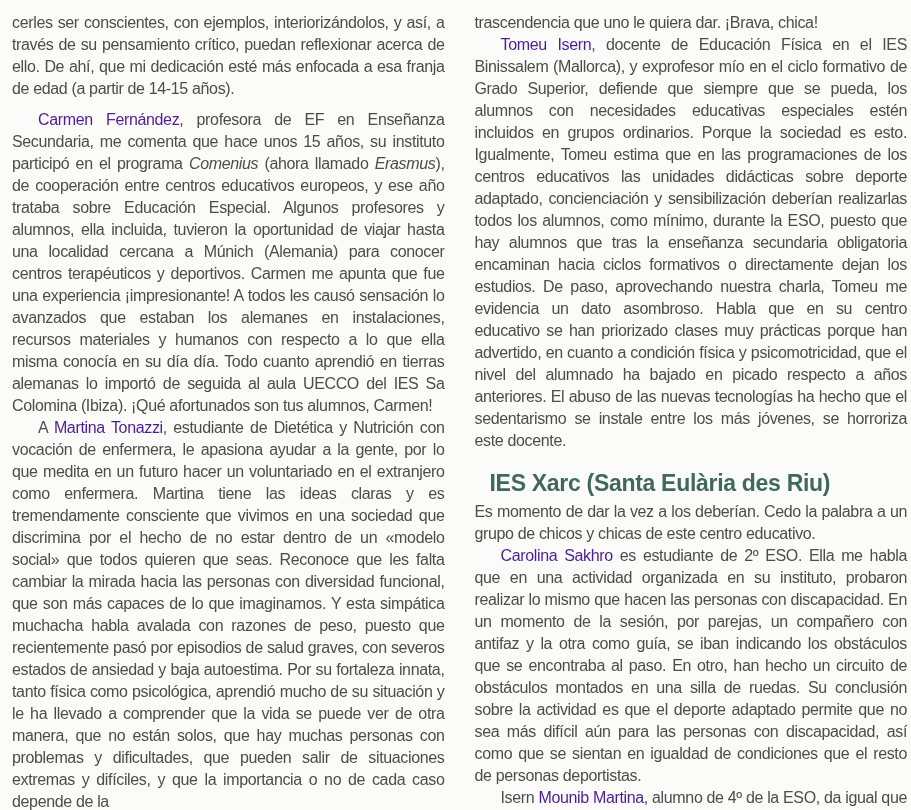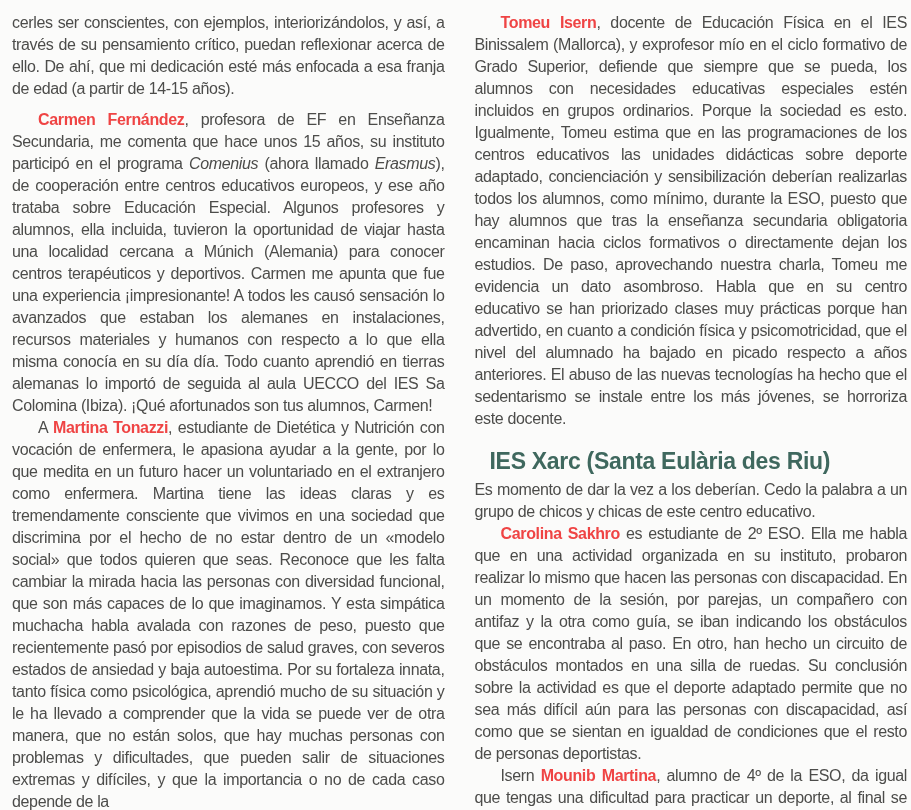--- a/index.html
+++ b/index.html
@@ -30,22 +30,22 @@
     margin: 0;
     font-size: 16px;
     line-height: 22px;
     letter-spacing: -0.35px;
     text-align: justify;
     hyphens: auto;
   }
   .para.indent { text-indent: 26px; }
   .para.space-before { margin-top: 9px; }
   .bold {
-    font-weight: bold;
-    color: #ef4444;
+    font-weight: normal;
+    color: #4c1d95;
   }
   .italic { font-style: italic; }
   .section-heading {
     font-size: 23px;
     line-height: 26px;
     font-weight: bold;
     color: #3f685e;
     letter-spacing: -0.3px;
     margin: 18px 0 5px 15px;
   }
@@ -53,19 +53,20 @@
 </head>
 <body>
 
 <div class="page">
   <div class="column">
       <p class="para"><span>cerles ser conscientes, con ejemplos, interiorizándolos, y así, a través de su pensamiento crítico, puedan reflexionar acerca de ello. De ahí, que mi dedicación esté más enfocada a esa franja de edad (a partir de 14-15 años).</span></p>
       <p class="para indent space-before"><span class="bold">Carmen Fernández</span><span>, profesora de EF en Enseñanza Secundaria, me comenta que hace unos 15 años, su instituto participó en el programa </span><span class="italic">Comenius</span><span> (ahora llamado </span><span class="italic">Erasmus</span><span>), de cooperación entre centros educativos europeos, y ese año trataba sobre Educación Especial. Algunos profesores y alumnos, ella incluida, tuvieron la oportunidad de viajar hasta una localidad cercana a Múnich (Alemania) para conocer centros terapéuticos y deportivos. Carmen me apunta que fue una experiencia ¡impresionante! A todos les causó sensación lo avanzados que estaban los alemanes en instalaciones, recursos materiales y humanos con respecto a lo que ella misma conocía en su día día. Todo cuanto aprendió en tierras alemanas lo importó de seguida al aula UECCO del IES Sa Colomina (Ibiza). ¡Qué afortunados son tus alumnos, Carmen!</span></p>
       <p class="para indent"><span>A </span><span class="bold">Martina Tonazzi</span><span>, estudiante de Dietética y Nutrición con vocación de enfermera, le apasiona ayudar a la gente, por lo que medita en un futuro hacer un voluntariado en el extranjero como enfermera. Martina tiene las ideas claras y es tremendamente consciente que vivimos en una sociedad que discrimina por el hecho de no estar dentro de un «modelo social» que todos quieren que seas. Reconoce que les falta cambiar la mirada hacia las personas con diversidad funcional, que son más capaces de lo que imaginamos. Y esta simpática muchacha habla avalada con razones de peso, puesto que recientemente pasó por episodios de salud graves, con severos estados de ansiedad y baja autoestima. Por su fortaleza innata, tanto física como psicológica, aprendió mucho de su situación y le ha llevado a comprender que la vida se puede ver de otra manera, que no están solos, que hay muchas personas con problemas y dificultades, que pueden salir de situaciones extremas y difíciles, y que la importancia o no de cada caso depende de la</span></p>
     </div>
   <div class="column">
+      <p class="para"><span>trascendencia que uno le quiera dar. ¡Brava, chica!</span></p>
       <p class="para indent"><span class="bold">Tomeu Isern</span><span>, docente de Educación Física en el IES Binissalem (Mallorca), y exprofesor mío en el ciclo formativo de Grado Superior, defiende que siempre que se pueda, los alumnos con necesidades educativas especiales estén incluidos en grupos ordinarios. Porque la sociedad es esto. Igualmente, Tomeu estima que en las programaciones de los centros educativos las unidades didácticas sobre deporte adaptado, concienciación y sensibilización deberían realizarlas todos los alumnos, como mínimo, durante la ESO, puesto que hay alumnos que tras la enseñanza secundaria obligatoria encaminan hacia ciclos formativos o directamente dejan los estudios. De paso, aprovechando nuestra charla, Tomeu me evidencia un dato asombroso. Habla que en su centro educativo se han priorizado clases muy prácticas porque han advertido, en cuanto a condición física y psicomotricidad, que el nivel del alumnado ha bajado en picado respecto a años anteriores. El abuso de las nuevas tecnologías ha hecho que el sedentarismo se instale entre los más jóvenes, se horroriza este docente.</span></p>
       <h2 class="section-heading">IES Xarc (Santa Eulària des Riu)</h2>
       <p class="para"><span>Es momento de dar la vez a los deberían. Cedo la palabra a un grupo de chicos y chicas de este centro educativo.</span></p>
       <p class="para indent"><span class="bold">Carolina Sakhro</span><span> es estudiante de 2º ESO. Ella me habla que en una actividad organizada en su instituto, probaron realizar lo mismo que hacen las personas con discapacidad. En un momento de la sesión, por parejas, un compañero con antifaz y la otra como guía, se iban indicando los obstáculos que se encontraba al paso. En otro, han hecho un circuito de obstáculos montados en una silla de ruedas. Su conclusión sobre la actividad es que el deporte adaptado permite que no sea más difícil aún para las personas con discapacidad, así como que se sientan en igualdad de condiciones que el resto de personas deportistas.</span></p>
       <p class="para indent"><span>Isern </span><span class="bold">Mounib Martina</span><span>, alumno de 4º de la ESO, da igual que tengas una dificultad para practicar un deporte, al final se pue-</span></p>
     </div>
 </div>
 
 </body></html>

